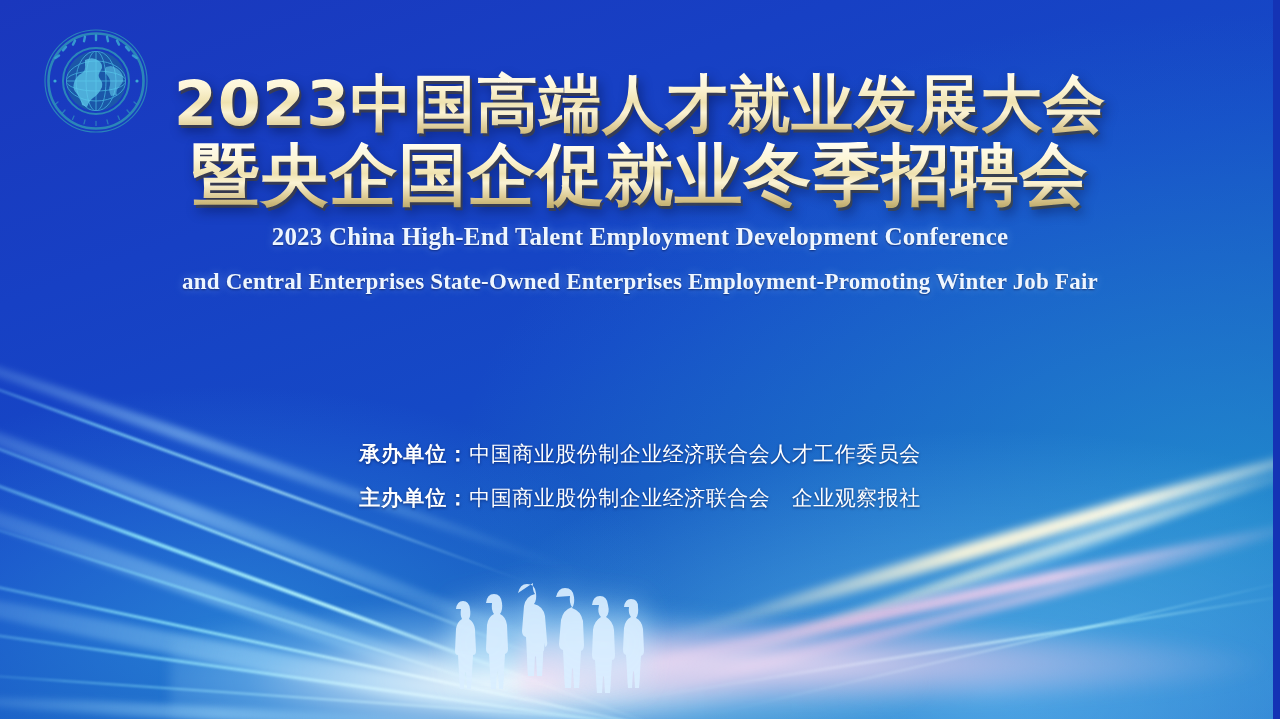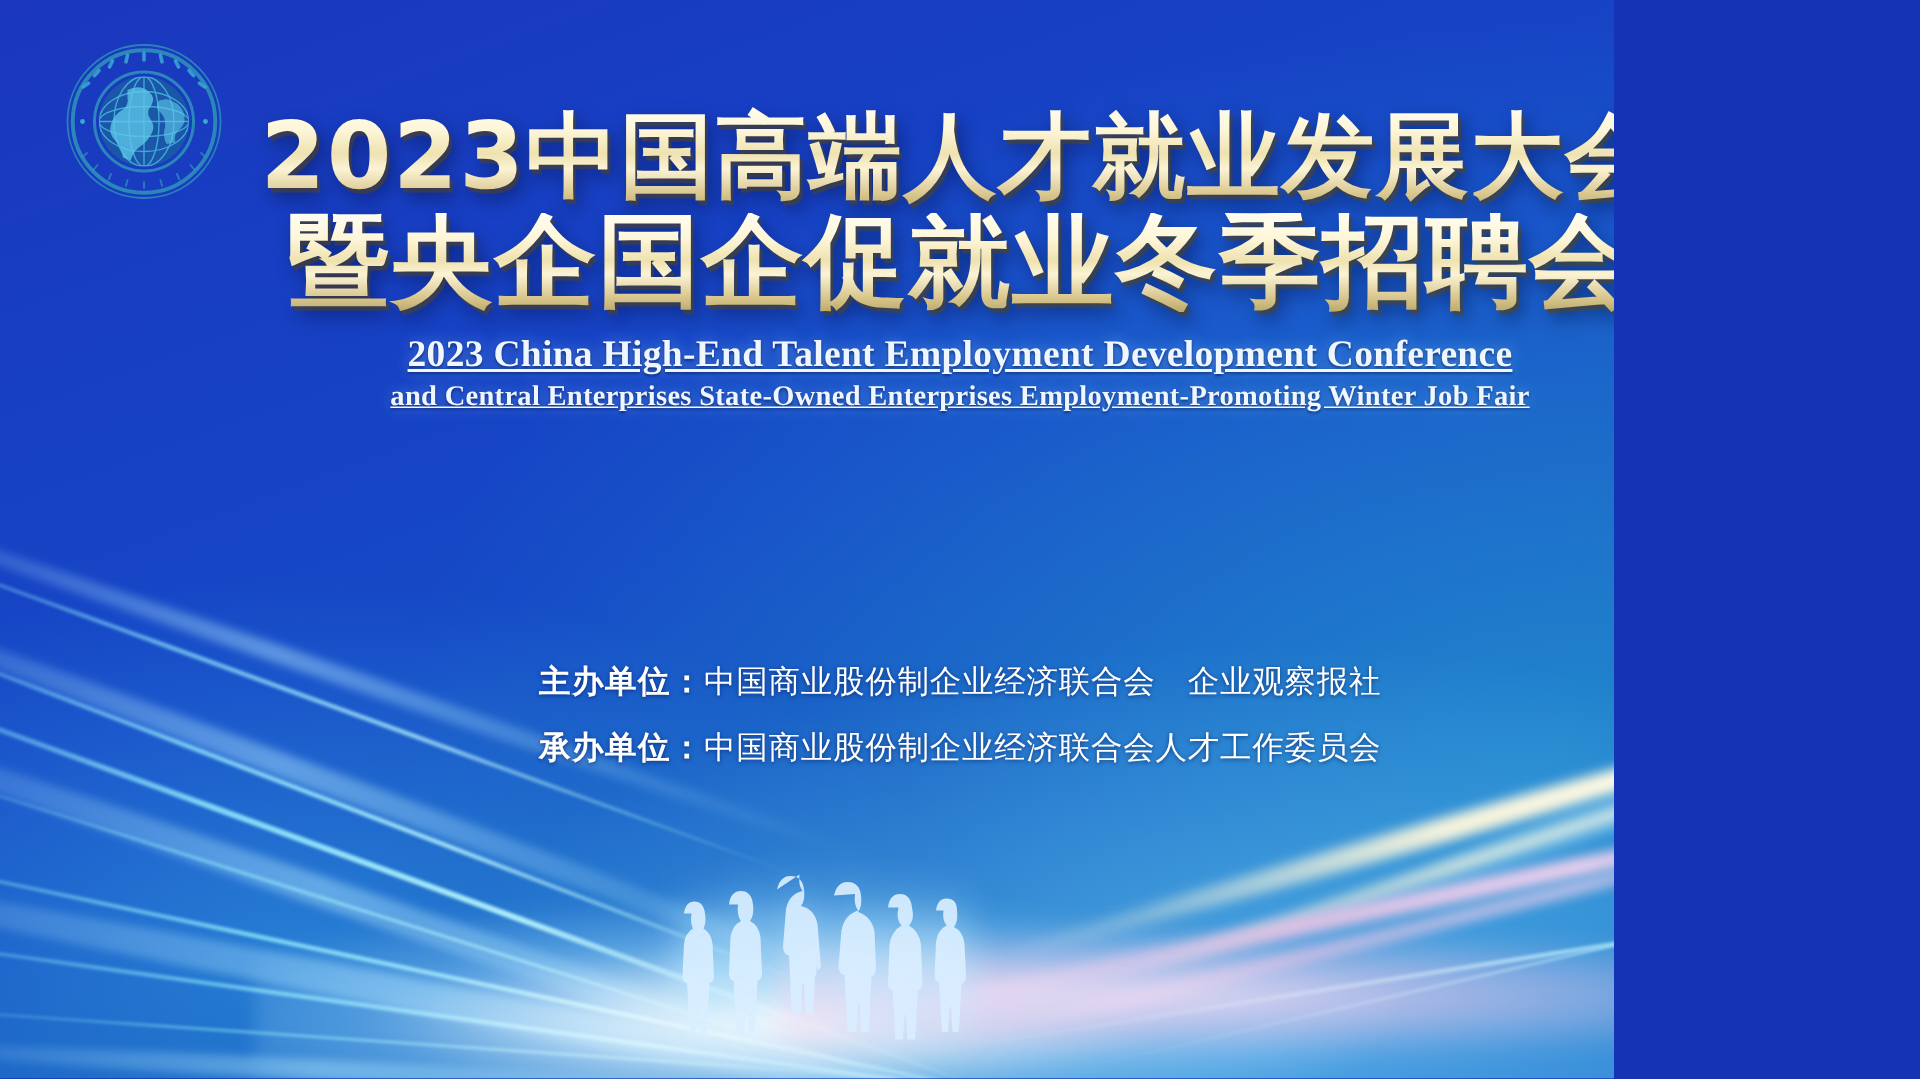--- a/index.html
+++ b/index.html
@@ -1,20 +1,20 @@
 <!DOCTYPE html>
 <html><head>
 <meta charset="utf-8">
 <style>
   * { margin:0; padding:0; box-sizing:border-box; }
   html,body { width:1280px; height:719px; overflow:hidden; background:#1433b5; }
   body { font-family:"Liberation Sans", sans-serif; }
 
   .stage {
-    position:relative; width:1076px; height:719px; overflow:hidden;
+    position:relative; width:1273px; height:719px; overflow:hidden;
     background:
       radial-gradient(ellipse 900px 420px at 78% 96%, rgba(120,205,255,.55) 0%, rgba(120,205,255,0) 62%),
       radial-gradient(ellipse 700px 380px at 18% 88%, rgba(60,175,235,.45) 0%, rgba(60,175,235,0) 65%),
       radial-gradient(ellipse 1100px 700px at 96% 70%, rgba(45,170,225,.50) 0%, rgba(45,170,225,0) 70%),
       linear-gradient(160deg, #1a37bd 0%, #1740c4 26%, #1549c6 48%, #1558be 68%, #1566b8 84%, #1a5fc0 100%);
   }
 
   
   .streaks { position:absolute; inset:0; pointer-events:none; }
   .streak {
@@ -73,24 +73,23 @@
     color:transparent; -webkit-text-fill-color:transparent;
     filter:drop-shadow(2px 3px 0 rgba(86,70,24,.55)) drop-shadow(3px 5px 6px rgba(0,10,60,.45));
   }
 
   .en-line {
     font-family:"Liberation Serif","DejaVu Serif",serif;
     font-weight:700;
     color:#eef6ff;
     white-space:nowrap;
     text-shadow:0 1px 2px rgba(0,15,70,.6), 0 0 10px rgba(160,215,255,.45);
-    text-decoration:underline;
   }
   .en1 { margin-top:14px; font-size:25px; line-height:30px; letter-spacing:.2px; }
-  .en2 { margin-top:1px; font-size:19px; line-height:24px; letter-spacing:.2px; }
+  .en2 { margin-top:18px; font-size:23px; line-height:24px; letter-spacing:.2px; }
 
   
   .orgs { position:absolute; left:0; top:432px; width:1280px; text-align:center; }
   .org-row {
     font-family:"DejaVu Sans","Liberation Sans",sans-serif;
     font-size:21px; line-height:44px; color:#ffffff; white-space:nowrap;
     text-shadow:0 1px 3px rgba(0,20,80,.65);
   }
   .org-label { font-weight:700; letter-spacing:1px; }
   .org-value { font-weight:400; letter-spacing:.5px; }
@@ -188,24 +187,24 @@
 
   <div class="title-block">
     <div class="title-main">2023中国高端人才就业发展大会</div>
     <div class="title-sub-cn">暨央企国企促就业冬季招聘会</div>
     <div class="en-line en1">2023 China High-End Talent Employment Development Conference</div>
     <div class="en-line en2">and Central Enterprises State-Owned Enterprises  Employment-Promoting Winter Job Fair</div>
   </div>
 
   <div class="orgs">
     <div class="org-row">
-      <span class="org-label">主办单位：</span><span class="org-value">中国商业股份制企业经济联合会　企业观察报社</span>
+      <span class="org-label">承办单位：</span><span class="org-value">中国商业股份制企业经济联合会人才工作委员会</span>
     </div>
     <div class="org-row">
-      <span class="org-label">承办单位：</span><span class="org-value">中国商业股份制企业经济联合会人才工作委员会</span>
+      <span class="org-label">主办单位：</span><span class="org-value">中国商业股份制企业经济联合会　企业观察报社</span>
     </div>
   </div>
 
   <div class="people">
     <svg viewBox="0 0 220 130" aria-hidden="true">
       <g fill="#d9eeff" opacity=".92">
 
         <path d="M16 42 q1 -8 7 -8 q6 0 7 8 q1 6 -1 10 q5 3 6 10 l1 22 q0 4 -3 4 l-1 18 q0 6 -1 16 l-4 0 l-1 -16 l-1 -1 l-1 17 l-4 0 q-1 -11 -1 -16 l-1 -18 q-3 0 -3 -4 l1 -22 q1 -7 6 -10 q-2 -4 -1 -10 z"></path>
 
         <path d="M46 36 q1 -9 8 -9 q7 0 8 9 q1 7 -2 11 q6 3 7 11 l1 24 q0 4 -3 5 l-1 17 q0 7 -1 18 l-4 0 l-1 -17 l-1 -1 l-1 18 l-5 0 q-1 -12 -1 -18 l-1 -17 q-3 -1 -3 -5 l1 -24 q1 -8 7 -11 q-3 -4 -2 -11 z"></path>

